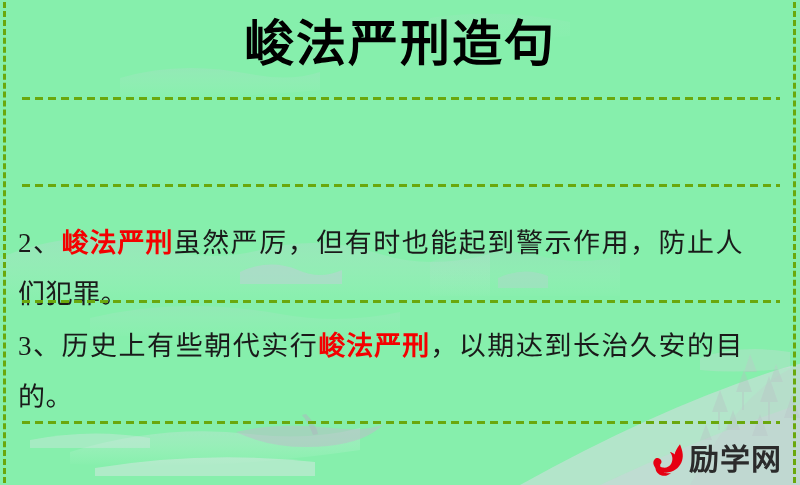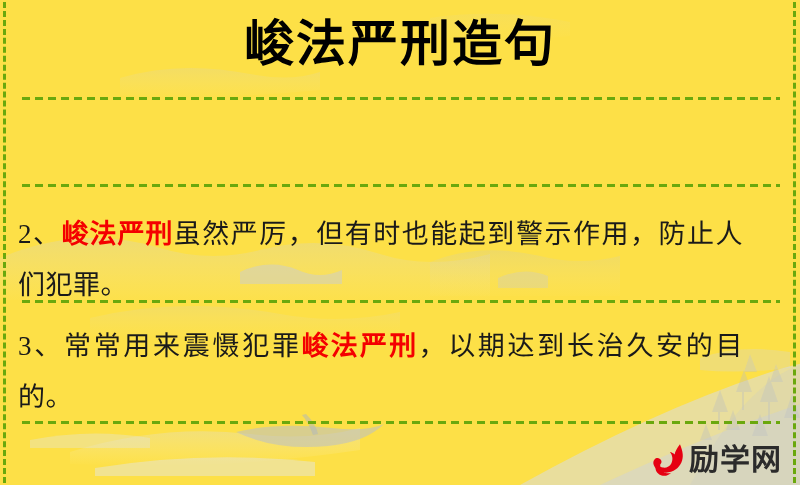--- a/index.html
+++ b/index.html
@@ -9,21 +9,21 @@
     background: #ffffff;
   }
   body {
     font-family: "Liberation Serif", "DejaVu Serif", serif;
   }
 
   .page {
     position: relative;
     width: 800px;
     height: 485px;
-    background: #fde047;
+    background: #86efac;
     overflow: hidden;
     box-sizing: border-box;
   }
 
   
   .bg-layer {
     position: absolute;
     inset: 0;
     pointer-events: none;
     z-index: 0;
@@ -91,21 +91,21 @@
     left: 18px;
     width: 725px;
     font-family: "Liberation Serif", "DejaVu Serif", serif;
     font-size: 27px;
     line-height: 51px;
     color: #1a1a1a;
     text-align: justify;
     letter-spacing: 0.5px;
   }
   .s1 { top: 117px; }
-  .s2 { top: 209px; }
+  .s2 { top: 218px; }
   .s3 { top: 321px; }
 
   .kw {
     color: #f40000;
     font-weight: 700;
     letter-spacing: 0px;
   }
 
   
   .logo {
@@ -208,21 +208,21 @@
 
     <div class="rule rule-2"></div>
 
     <div class="sentence s2">
       <span>2、</span><span class="kw">峻法严刑</span><span>虽然严厉，但有时也能起到警示作用，防止人们犯罪。</span>
     </div>
 
     <div class="rule rule-3"></div>
 
     <div class="sentence s3">
-      <span>3、</span><span>常常用来震慑犯罪</span><span class="kw">峻法严刑</span><span>，以期达到长治久安的目的。</span>
+      <span>3、</span><span>历史上有些朝代实行</span><span class="kw">峻法严刑</span><span>，以期达到长治久安的目的。</span>
     </div>
 
     <div class="rule rule-4"></div>
 
     <div class="logo">
       <svg class="logo-mark" viewBox="0 0 40 40" xmlns="http://www.w3.org/2000/svg" aria-hidden="true">
         <path d="M30.5 3.5 c1.6 4.2 2.6 7.1 2.9 10.4 c0.5 6.2 -2.1 12.2 -7.2 15.9 c-5.3 3.9 -12.2 4.6 -17.6 1.8 c-2.6 -1.4 -4.6 -3.6 -5.6 -6.1 c-0.9 -2.3 -0.7 -4.6 0.7 -6.1 c1.4 -1.5 3.7 -1.8 5.4 -0.8 c1.6 0.9 2.3 2.7 1.8 4.3 c-0.4 1.3 -1.6 2.2 -2.9 2.1 c0.9 1.6 2.6 2.7 4.6 3 c3.6 0.6 7.2 -1.4 8.9 -4.7 c1.9 -3.7 1.2 -8.2 -1.6 -11.6 c1.9 0.4 3.6 1.3 5 2.6 c0.4 -3.2 2.2 -6.1 5.6 -10.8 z" fill="#e60012"></path>
         <path d="M9.8 24.6 c-0.6 2.9 0.6 5.9 3.1 7.7 c2.4 1.7 5.6 2.1 8.4 1.1 c-3.3 3.5 -8.6 4.3 -12.6 1.8 c-3.1 -1.9 -4.6 -5.5 -3.7 -8.8 c0.6 -2.2 2.6 -3.4 4.8 -1.8 z" fill="#e60012"></path>
         <path d="M20.4 13.7 c2.9 2.4 4 6.2 2.7 9.5 c-1.1 2.9 -3.9 4.9 -7 5 c2.2 -1.5 3.6 -3.7 3.9 -6.2 c0.3 -2.9 -0.8 -5.9 -3.1 -8.2 c1.2 -0.4 2.4 -0.4 3.5 -0.1 z" fill="#ffffff" opacity="0.0"></path>
       </svg>

